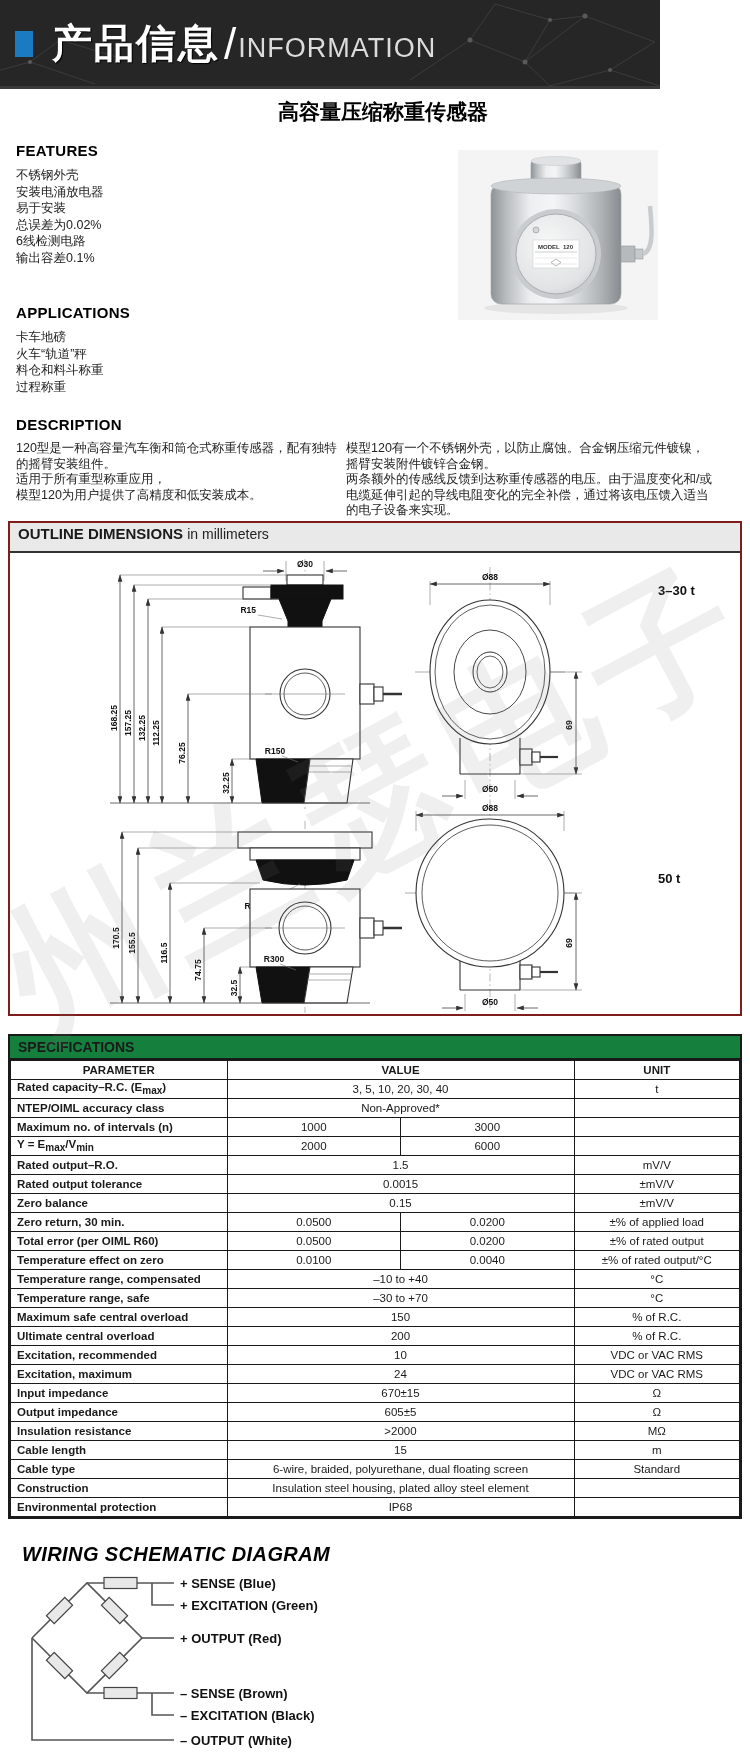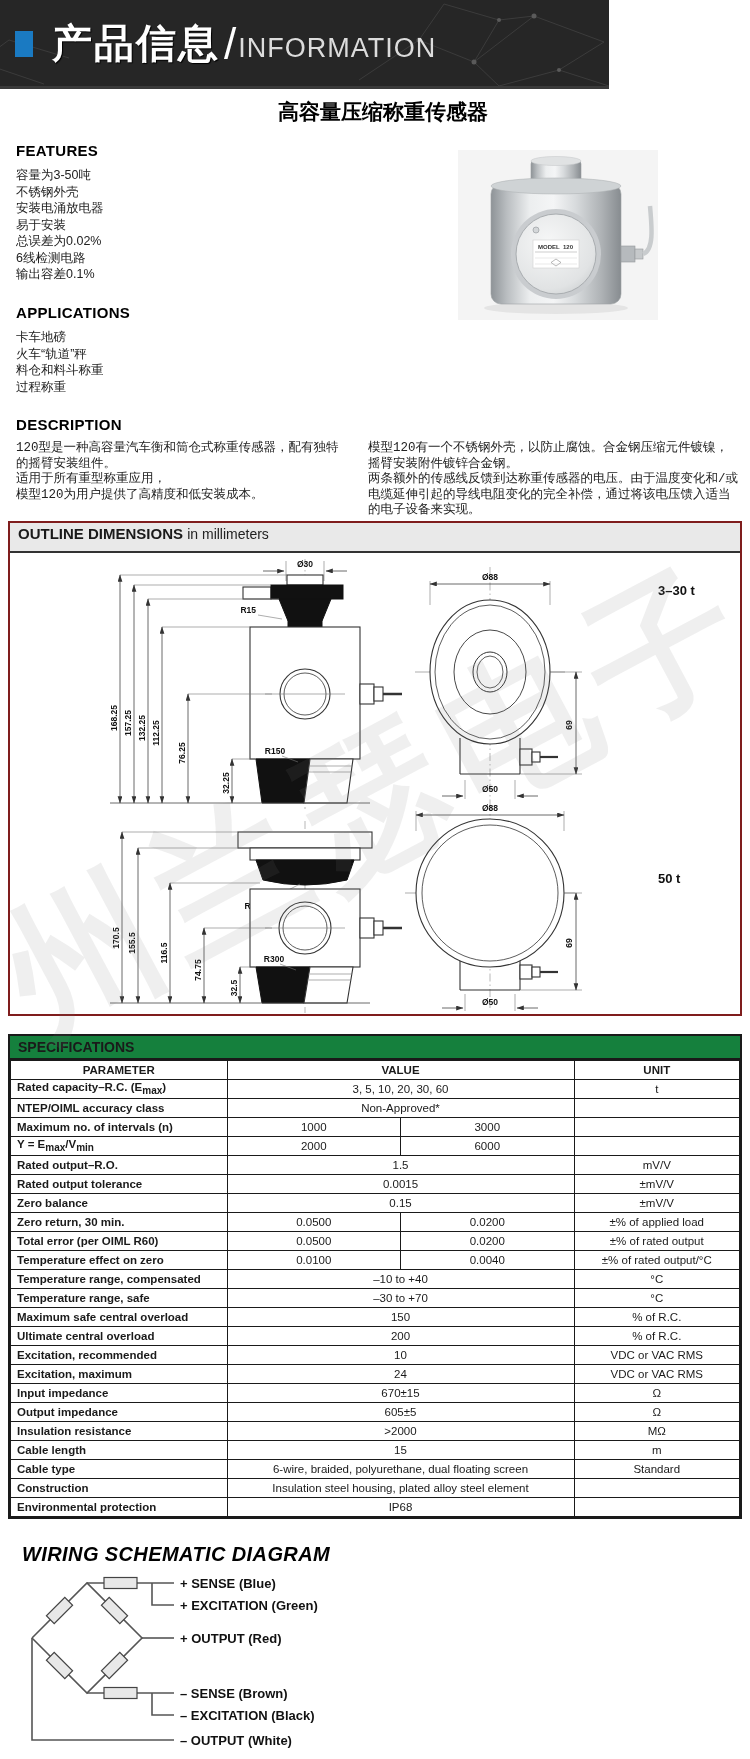--- a/index.html
+++ b/index.html
@@ -1,39 +1,39 @@
 <!DOCTYPE html>
 <html><head>
 <meta charset="utf-8">
 <style>
   html,body{margin:0;padding:0;background:#fff;}
   .page{position:relative;width:750px;height:1759px;background:#fff;overflow:hidden;
         font-family:"Liberation Sans",sans-serif;color:#1a1a1a;}
   
-  .banner{position:absolute;left:0;top:0;width:609px;height:86px;background:#262626;
+  .banner{position:absolute;left:0;top:0;width:660px;height:86px;background:#262626;
           border-bottom:3px solid #3a3a3a;}
   .banner .accent{position:absolute;left:15px;top:31px;width:18px;height:26px;background:#1a7ac2;}
   .banner .titles{position:absolute;left:52px;top:16px;white-space:nowrap;}
   .banner .cn{font-size:40px;font-weight:bold;color:#fff;letter-spacing:2px;text-shadow:1px 1px 1px #000;}
   .banner .slash{font-size:44px;font-weight:300;color:#fff;margin:0 2px 0 4px;vertical-align:-2px;}
   .banner .en{font-size:27px;color:#dcdcdc;font-weight:400;letter-spacing:1px;}
   .banner svg{position:absolute;right:0;top:0;}
   
   .page-title{position:absolute;left:8px;top:98px;width:750px;text-align:center;
               font-size:21px;font-weight:bold;color:#000;}
   .sec-head{font-size:15px;font-weight:bold;color:#000;letter-spacing:.3px;}
   .features{position:absolute;left:16px;top:142px;width:400px;}
   .features ul,.apps ul{list-style:none;margin:8px 0 0 0;padding:0;
         font-size:12.5px;line-height:16.5px;color:#222;}
   .apps{position:absolute;left:16px;top:304px;width:400px;}
   
   .photo{position:absolute;left:458px;top:150px;width:200px;height:170px;background:#f4f4f4;}
   
   .desc{position:absolute;left:16px;top:416px;width:722px;}
-  .desc .cols{display:flex;gap:22px;margin-top:8px;font-family:Liberation Mono, monospace;}
+  .desc .cols{display:flex;margin-top:8px;}
   .desc .col{font-size:12.5px;line-height:15.5px;color:#222;white-space:pre-line;}
   .desc .col.l{width:330px;}
   .desc .col.r{width:370px;}
   
   .outline-box{position:absolute;left:8px;top:521px;width:730px;height:491px;border:2px solid #7f1d1d;}
   .outline-head{height:24px;background:#e9e9e9;border-bottom:2px solid #333;
                 padding:2px 8px;font-size:15px;}
   .outline-head .b{font-weight:bold;}
   .outline-head .n{font-weight:400;font-size:14px;color:#222;}
   .outline-box svg{display:block;}
@@ -97,21 +97,20 @@
     <div class="titles">
       <span class="cn">产品信息</span><span class="slash">/</span><span class="en">INFORMATION</span>
     </div>
   </div>
 
   <div class="page-title">高容量压缩称重传感器</div>
 
   <div class="features">
     <div class="sec-head">FEATURES</div>
     <ul>
-        <li>容量为3-50吨</li>
         <li>不锈钢外壳</li>
         <li>安装电涌放电器</li>
         <li>易于安装</li>
         <li>总误差为0.02%</li>
         <li>6线检测电路</li>
         <li>输出容差0.1%</li>
       </ul>
   </div>
 
   <div class="photo">
@@ -363,21 +362,21 @@
       <thead>
         <tr>
           <th>PARAMETER</th>
           <th colspan="2">VALUE</th>
           <th>UNIT</th>
         </tr>
       </thead>
       <tbody>
           <tr>
             <td class="param">Rated capacity–R.C. (E<sub>max</sub>)</td>
-            <td colspan="2" class="val">3, 5, 10, 20, 30, 60</td>
+            <td colspan="2" class="val">3, 5, 10, 20, 30, 40</td>
             <td class="unit">t</td>
           </tr>
           <tr>
             <td class="param">NTEP/OIML accuracy class</td>
             <td colspan="2" class="val">Non-Approved*</td>
             <td class="unit"></td>
           </tr>
           <tr>
             <td class="param">Maximum no. of intervals (n)</td>
             <td class="val">1000</td>

